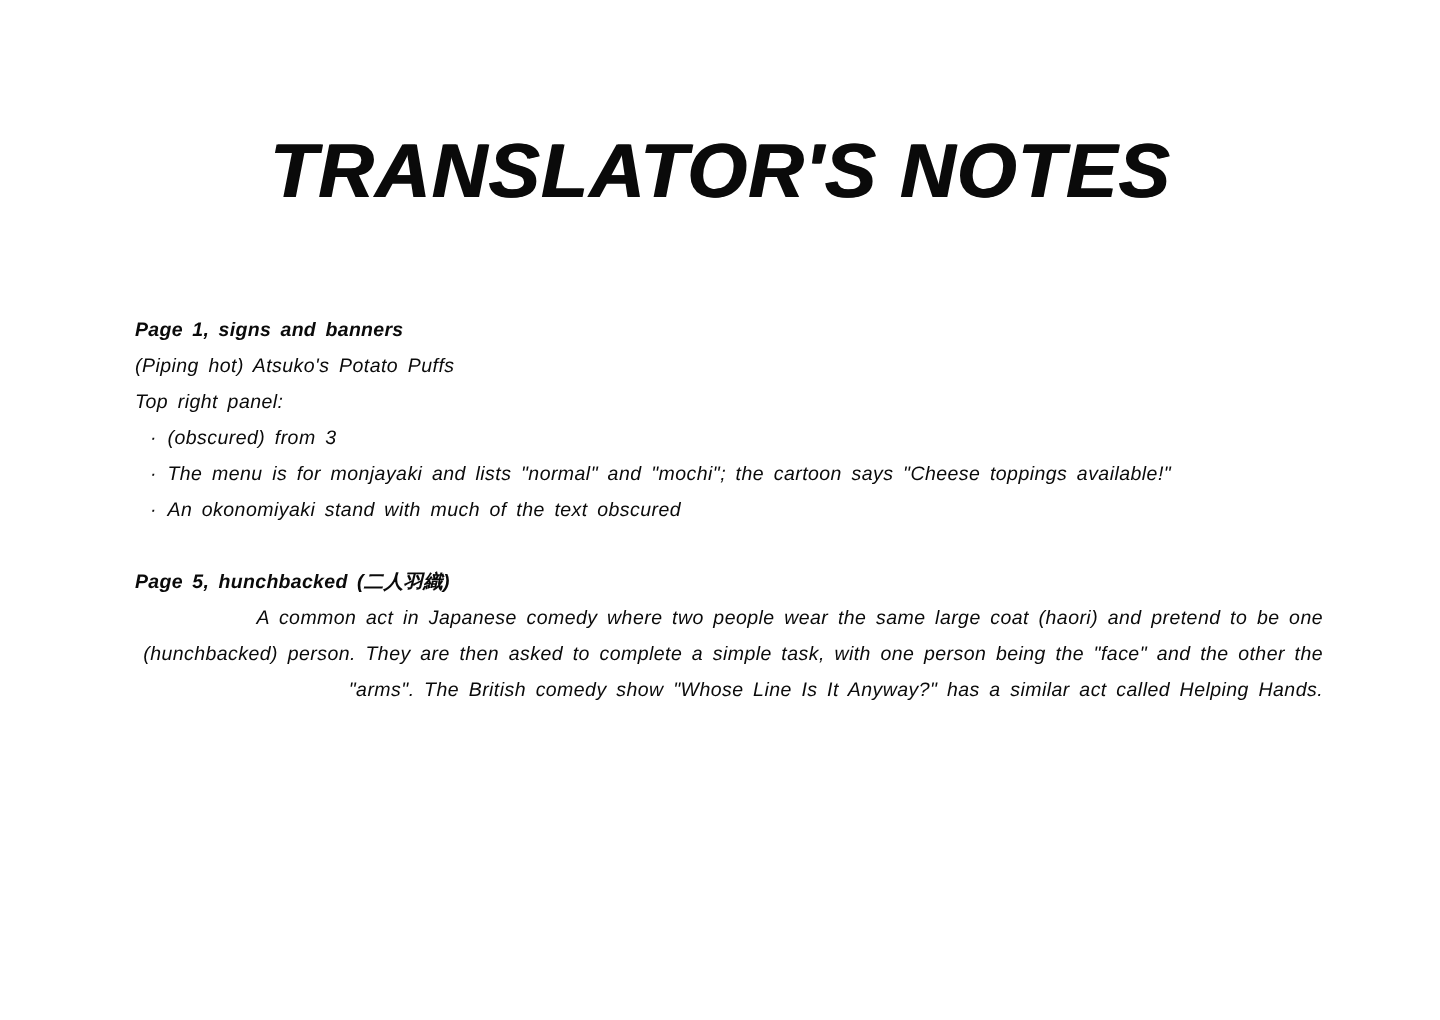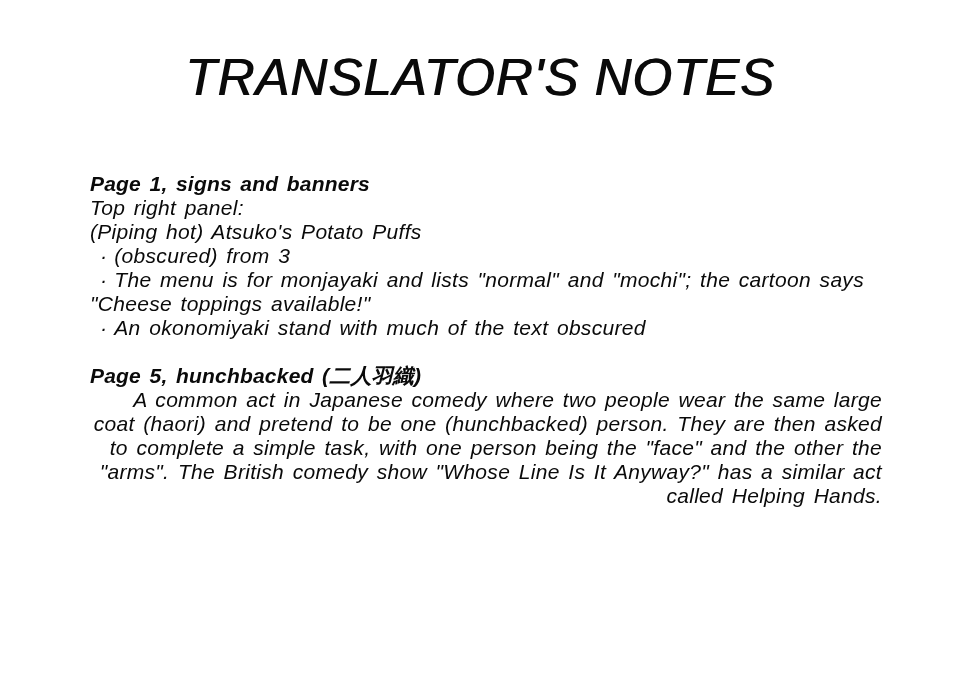--- a/index.html
+++ b/index.html
@@ -8,35 +8,35 @@
     background: #ffffff;
   }
   body {
     width: 960px;
     height: 680px;
     overflow: hidden;
     font-family: "Liberation Sans", sans-serif;
     color: #0a0a0a;
   }
   .title {
-    margin: 50px 0 0 0;
+    margin: 86px 0 0 0;
     text-align: center;
     font-size: 51px;
-    font-weight: normal;
+    font-weight: bold;
     font-style: italic;
     letter-spacing: 1px;
     line-height: 1.1;
     text-shadow: 1px 0 0 #0a0a0a; 
     white-space: nowrap;
   }
   .content {
     margin: 66px 60px 0 90px;
     width: 792px;
     font-style: italic;
-    font-size: 21px;
+    font-size: 13px;
     line-height: 24px;
     letter-spacing: 0.3px;
     word-spacing: 2.5px;
   }
   .heading {
     font-weight: bold;
     letter-spacing: 0.2px;
   }
   .line { }
   .gap {
@@ -58,22 +58,22 @@
 <body>
 
 <main class="page">
 
   <h1 class="title">TRANSLATOR'S NOTES</h1>
 
   <div class="content">
 
     <section>
       <div class="heading">Page 1, signs and banners</div>
+      <div class="line">(Piping hot) Atsuko's Potato Puffs</div>
       <div class="line">Top right panel:</div>
-      <div class="line">(Piping hot) Atsuko's Potato Puffs</div>
 
 
       <div class="bullet"><span class="marker">·</span><span>(obscured) from 3</span></div>
       <div class="bullet"><span class="marker">·</span><span>The menu is for monjayaki and lists "normal" and "mochi"; the cartoon says "Cheese toppings available!"</span></div>
       <div class="bullet"><span class="marker">·</span><span>An okonomiyaki stand with much of the text obscured</span></div>
     </section>
 
     <section class="gap">
       <div class="heading">Page 5, hunchbacked (二人羽織)</div>
       <p class="para">A common act in Japanese comedy where two people wear the same large coat (haori) and pretend to be one (hunchbacked) person. They are then asked to complete a simple task, with one person being the "face" and the other the "arms". The British comedy show "Whose Line Is It Anyway?" has a similar act called Helping Hands.</p>

